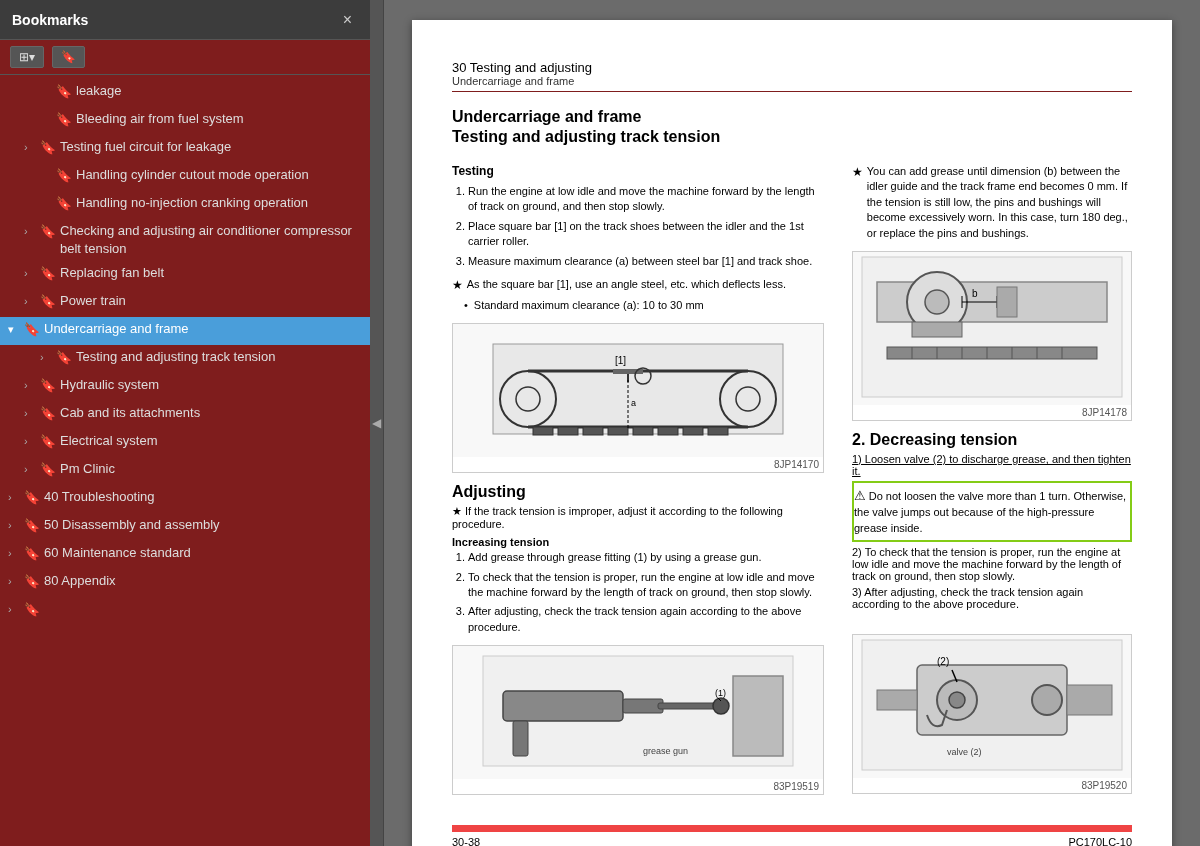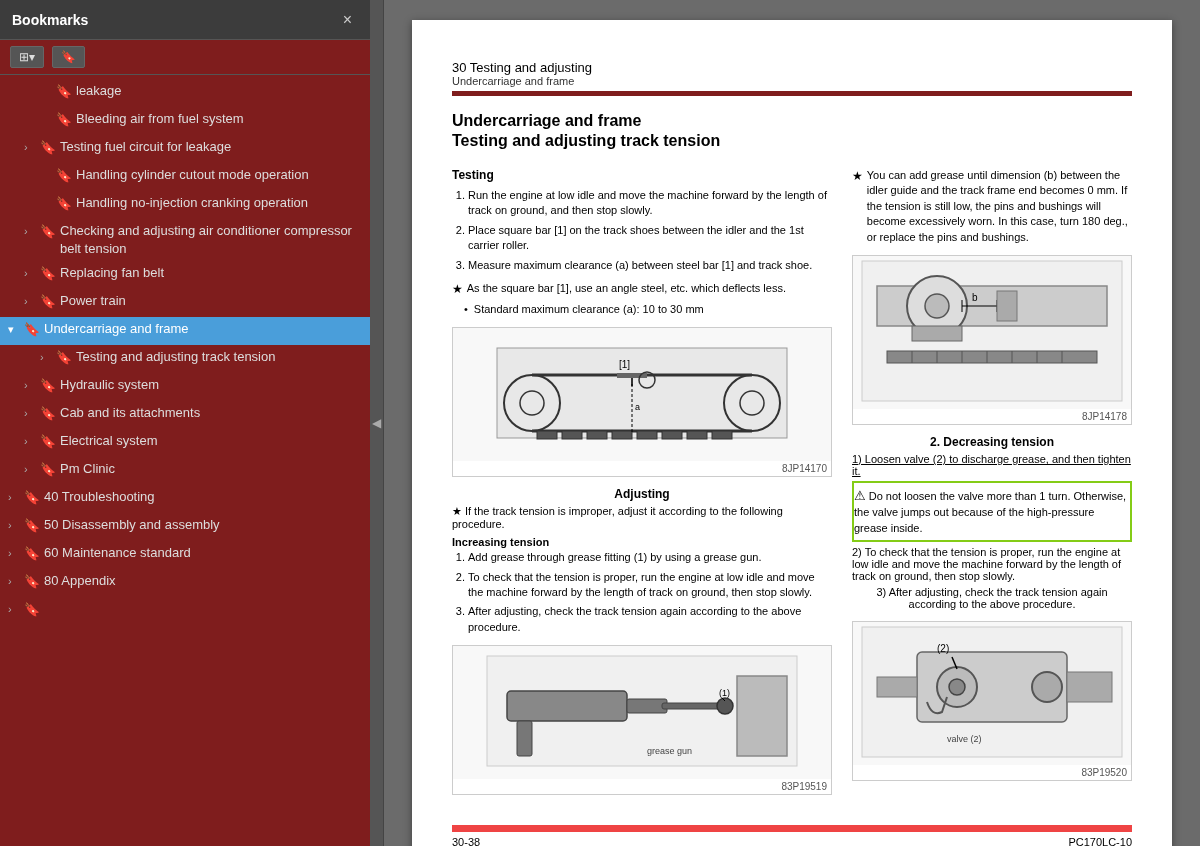--- a/index.html
+++ b/index.html
@@ -146,21 +146,21 @@
       padding: 40px 40px 50px 40px;
       box-shadow: 0 2px 8px rgba(0,0,0,0.4);
       font-size: 12px;
       color: #000;
       font-family: Arial, Helvetica, sans-serif;
     }
 
     .page-header-line {
       display: flex;
       justify-content: space-between;
-      border-bottom: 5px solid #7f1d1d;
+      border-bottom: 1px solid #7f1d1d;
       padding-bottom: 4px;
       margin-bottom: 16px;
     }
     .page-header-left .section-num {
       font-size: 13px;
       font-weight: normal;
       color: #000;
     }
     .page-header-left .section-sub {
       font-size: 11px;
@@ -175,21 +175,21 @@
     }
     .content-subtitle {
       font-size: 16px;
       font-weight: bold;
       margin-bottom: 14px;
       color: #000;
     }
 
     .two-col {
       display: flex;
-      gap: 20px;
+      gap: 28px;
     }
     .col-left { flex: 1; }
     .col-right { width: 280px; }
 
     .section-heading {
       font-size: 12px;
       font-weight: bold;
       margin-bottom: 6px;
       margin-top: 4px;
     }
@@ -265,25 +265,24 @@
     .page-footer {
       display: flex;
       justify-content: space-between;
       margin-top: 20px;
       font-size: 11px;
       border-top: 7px solid #ef4444;
       padding-top: 4px;
     }
 
     .sub-heading {
-      font-size: 12px;
+      font-size: 16px;
       font-weight: bold;
       margin-top: 10px;
       margin-bottom: 4px;
-      text-align: center;
     }
     .sub-sub-heading {
       font-size: 11px;
       font-weight: bold;
       margin-top: 6px;
       margin-bottom: 2px;
     }
   </style>
 </head>
 <body>
@@ -558,21 +557,21 @@
             <div class="diagram-caption">8JP14178</div>
           </div>
 
           <div class="sub-heading">2. Decreasing tension</div>
           <div style="font-size:11px; margin-bottom:4px;text-decoration:underline;">1) Loosen valve (2) to discharge grease, and then tighten it.</div>
           <div class="warning-box">
             <span class="warning-triangle">⚠</span>
             <span> Do not loosen the valve more than 1 turn. Otherwise, the valve jumps out because of the high-pressure grease inside.</span>
           </div>
           <div style="font-size:11px; margin: 4px 0;">2) To check that the tension is proper, run the engine at low idle and move the machine forward by the length of track on ground, then stop slowly.</div>
-          <div style="font-size:11px; margin-bottom:11px;text-align:center;">3) After adjusting, check the track tension again according to the above procedure.</div>
+          <div style="font-size:11px; margin-bottom:24px;">3) After adjusting, check the track tension again according to the above procedure.</div>
 
           <div class="diagram-box">
             <svg class="valve-diagram" viewBox="0 0 270 140">
               <rect x="5" y="5" width="260" height="130" fill="#f0f0f0" stroke="#ccc"></rect>
 
               <rect x="60" y="30" width="150" height="70" rx="5" fill="#ccc" stroke="#666" stroke-width="1.5"></rect>
 
               <circle cx="100" cy="65" r="20" fill="#bbb" stroke="#555" stroke-width="2"></circle>
               <circle cx="100" cy="65" r="8" fill="#888" stroke="#444" stroke-width="1.5"></circle>
 

